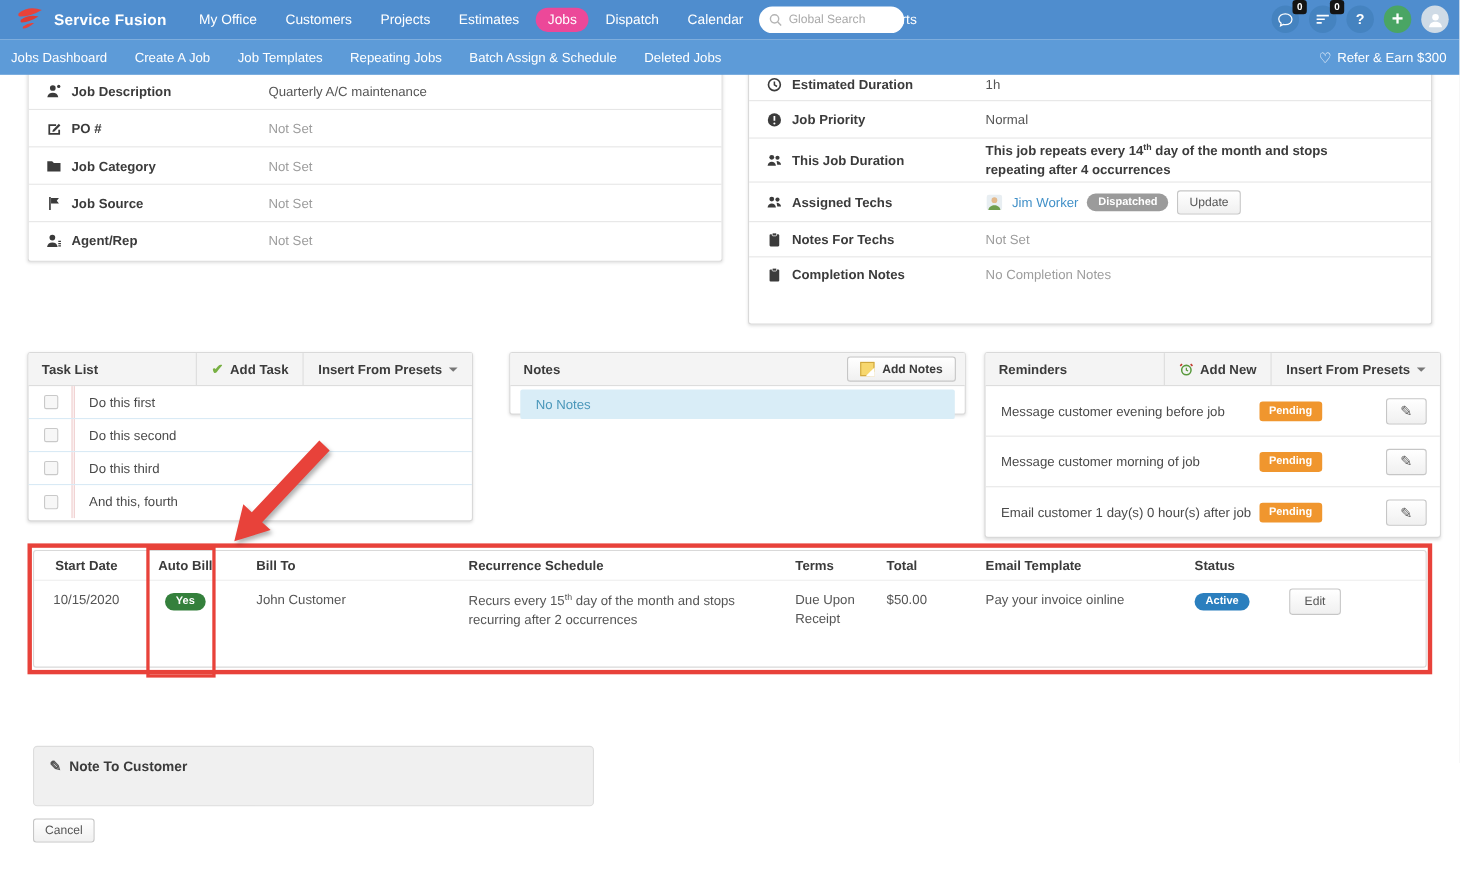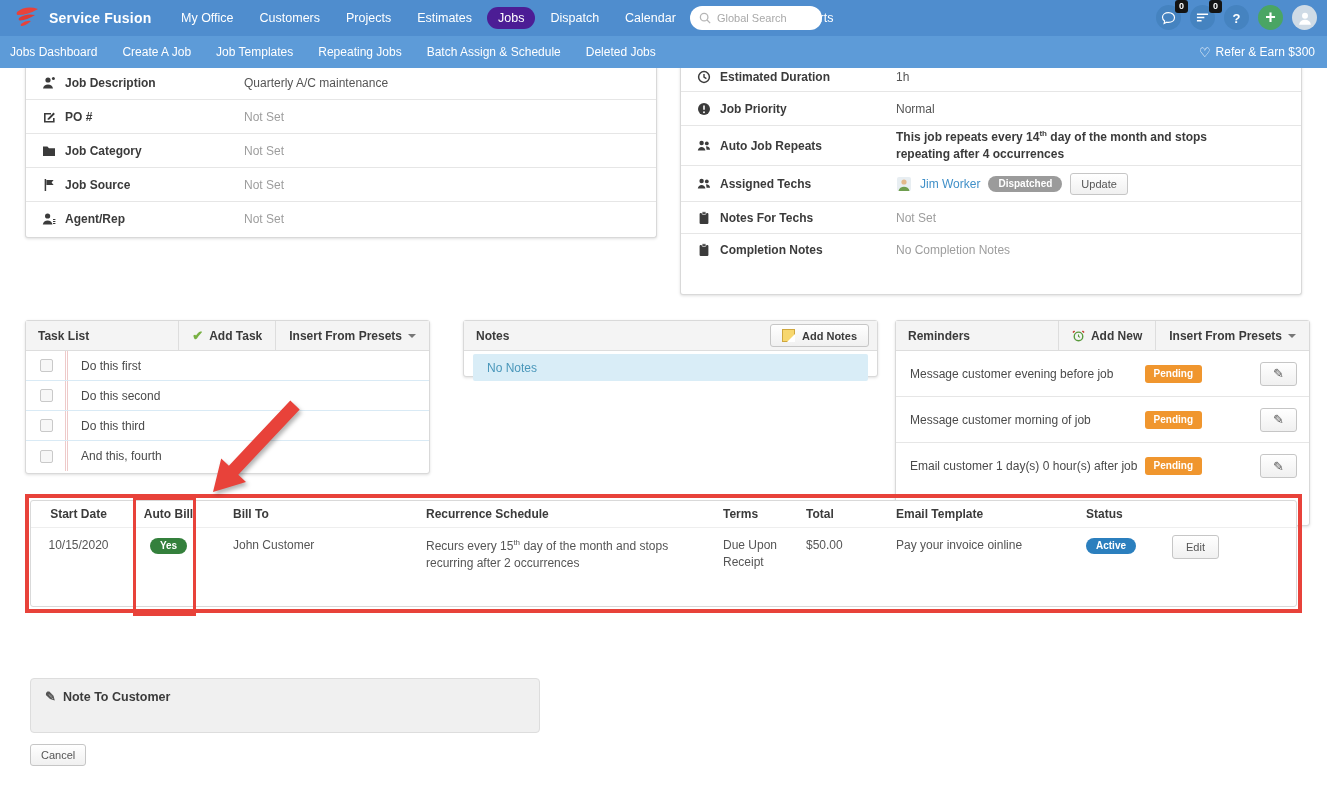--- a/index.html
+++ b/index.html
@@ -5,21 +5,21 @@
   * { margin:0; padding:0; box-sizing:border-box; }
   body { background:#e9e9e9; font-family:"Liberation Sans", sans-serif; }
   .page { position:relative; width:1327px; height:812px; background:#fff; overflow:hidden; margin:0 auto; }
 
   
   .topbar { position:absolute; top:0; left:0; width:100%; height:36px; background:#4f8dce; display:flex; align-items:center; z-index:20; }
   .brand { display:flex; align-items:center; gap:8px; padding-left:14px; width:170px; flex:none; }
   .brand-name { color:#fff; font-weight:bold; font-size:14px; letter-spacing:.2px; white-space:nowrap; }
   .mainnav { display:flex; align-items:center; gap:4px; }
   .mainnav .nav-item { color:#fff; font-size:12.5px; padding:4px 11px; border-radius:13px; cursor:pointer; white-space:nowrap; }
-  .mainnav .nav-item.active { background:#4c1d95; }
+  .mainnav .nav-item.active { background:#ec4899; }
   .search-pill { position:absolute; left:690px; top:6px; width:132px; height:24px; background:#fff; border-radius:13px; display:flex; align-items:center; padding:0 9px; gap:6px; }
   .search-pill input { border:0; outline:0; width:100%; font-size:11px; color:#555; background:transparent; font-family:"Liberation Sans",sans-serif; }
   .search-pill input::placeholder { color:#a9a9a9; }
   .top-icons { position:absolute; right:10px; top:5px; display:flex; align-items:center; gap:9px; }
   .tcircle { position:relative; width:25px; height:25px; border-radius:50%; background:#4583c0; display:flex; align-items:center; justify-content:center; cursor:pointer; }
   .tcircle.green { background:#4aa564; }
   .tcircle.avatar { background:#cfdbe6; }
   .tbadge { position:absolute; top:-5px; right:-7px; background:#141414; color:#fff; font-size:9px; font-weight:bold; line-height:1; padding:2px 4px; border-radius:3px; }
   .g-help::before { content:"?"; color:#fff; font-size:13px; font-weight:bold; }
   .g-plus::before { content:"+"; color:#fff; font-size:18px; font-weight:bold; line-height:1; margin-top:-2px; }
@@ -249,21 +249,21 @@
       <div class="dvalue">Normal</div>
     </div>
     <div class="detail-row" style="grid-template-columns:215px 1fr;min-height:40px">
       <div class="dlabel">
         <svg class="ic" viewBox="0 0 14 14">
             <circle cx="4.6" cy="4" r="2.2" fill="currentColor"></circle>
             <circle cx="9.8" cy="4.4" r="1.9" fill="currentColor"></circle>
             <path d="M.8 11.6c.3-2.4 1.9-3.6 3.8-3.6s3.5 1.2 3.8 3.6z" fill="currentColor"></path>
             <path d="M9 7.3c2 0 3.7 1 4.1 3.4H9.6" fill="currentColor"></path>
           </svg>
-        <span>Auto Job Repeats</span>
+        <span>This Job Duration</span>
       </div>
       <div class="dvalue bold" style="padding-right:75px">
         <span>This job repeats every 14</span><sup>th</sup><span> day of the month and stops repeating after 4 occurrences</span>
       </div>
     </div>
     <div class="detail-row" style="grid-template-columns:215px 1fr;min-height:36px">
       <div class="dlabel">
         <svg class="ic" viewBox="0 0 14 14">
             <circle cx="4.6" cy="4" r="2.2" fill="currentColor"></circle>
             <circle cx="9.8" cy="4.4" r="1.9" fill="currentColor"></circle>
@@ -345,21 +345,21 @@
       <div style="display:flex;align-items:center;padding-right:8px">
         <button class="btn" style="display:flex;align-items:center;gap:7px;font-weight:bold;color:#3b3b3b;padding:4px 11px">
           <span class="sticky-note"></span>
             <span>Add Notes</span>
         </button>
       </div>
     </div>
     <div class="notes-empty">No Notes</div>
   </section>
 
-  <section class="panel" style="left:895px;top:320px;width:415px;height:206px">
+  <section class="panel" style="left:895px;top:320px;width:415px;height:169px">
     <div class="card-head">
       <div class="card-title">Reminders</div>
       <div class="head-action">
         <svg class="ic" style="width:13px;height:13px;color:#5a9a3e" viewBox="0 0 14 14">
             <circle cx="7" cy="8" r="4.6" fill="none" stroke="currentColor" stroke-width="1.5"></circle>
             <path d="M7 5.8V8l1.7 1" fill="none" stroke="currentColor" stroke-width="1.2"></path>
             <path d="M2.8 2.2 1 3.8M11.2 2.2 13 3.8" stroke="#c0392b" stroke-width="1.6"></path>
           </svg>
         <span>Add New</span>
       </div>

